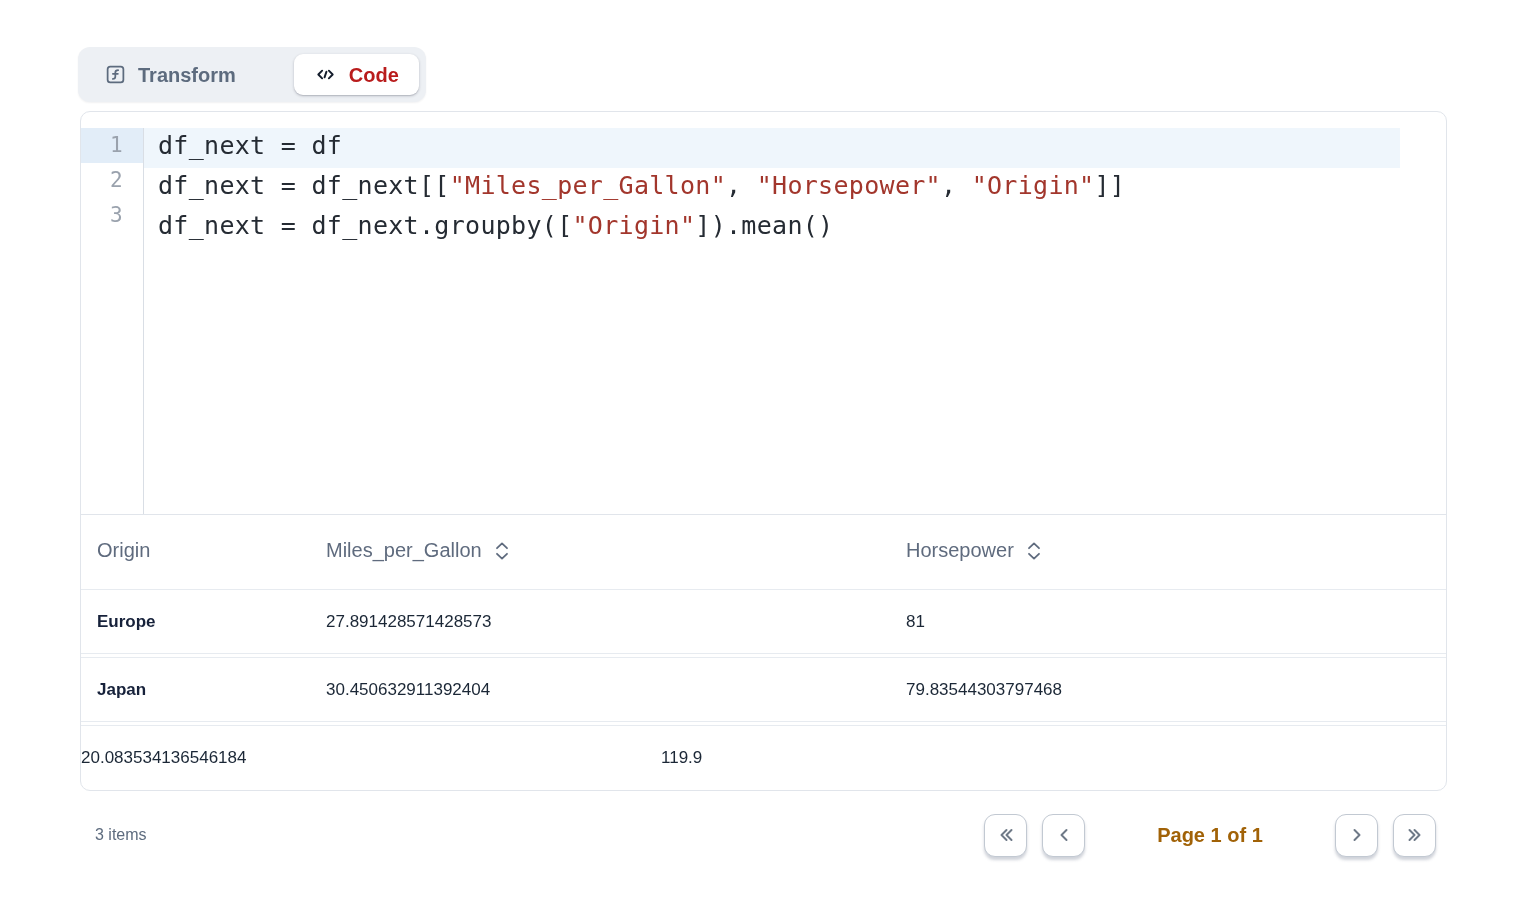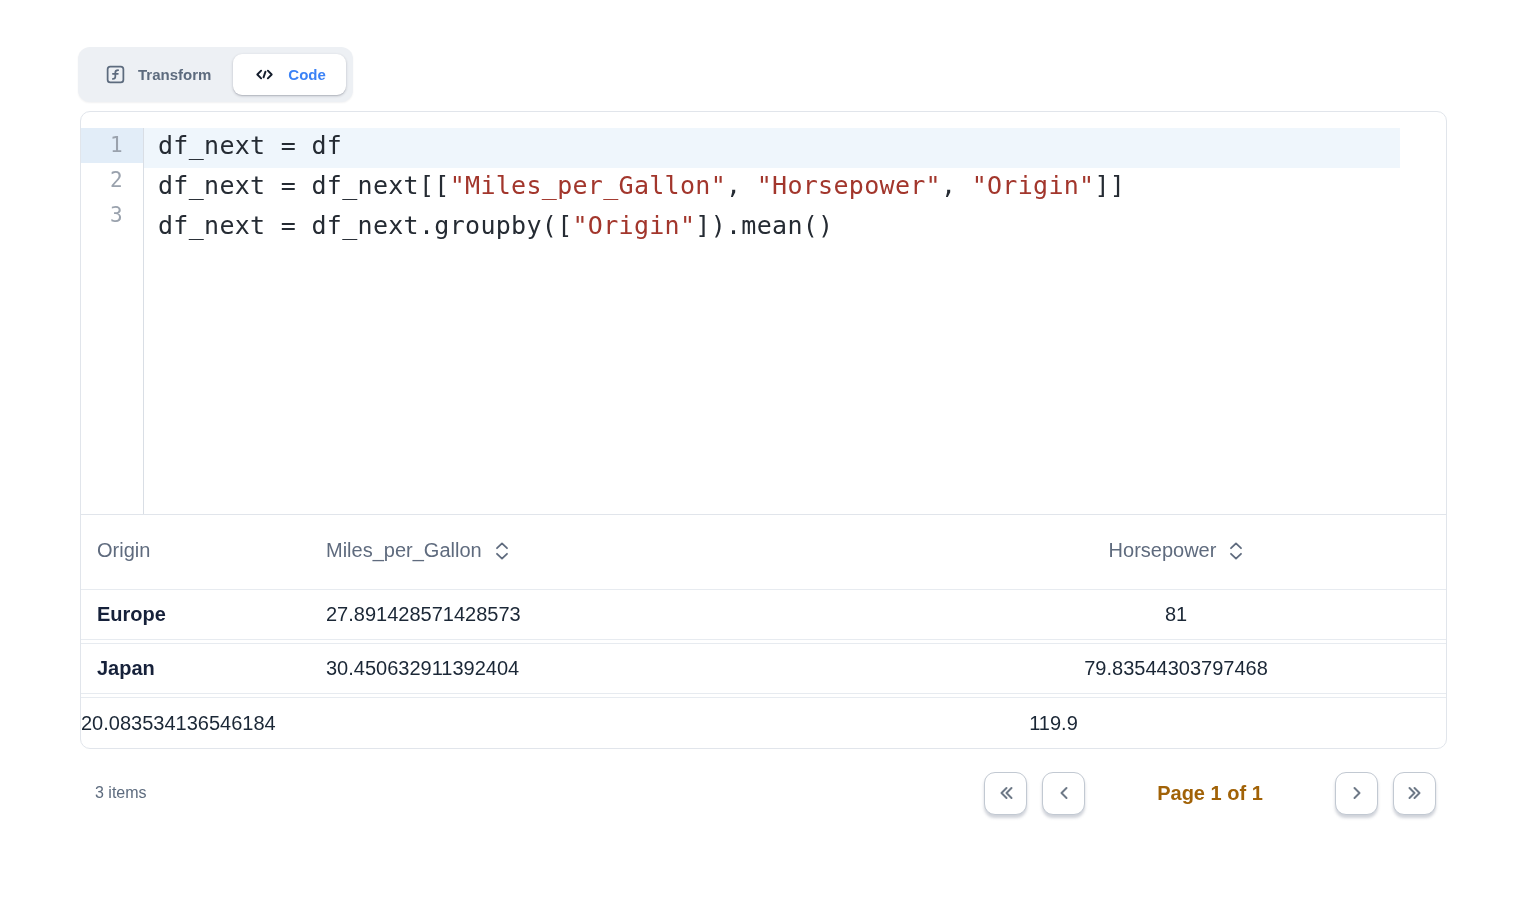--- a/index.html
+++ b/index.html
@@ -16,27 +16,28 @@
   
   .toggle-group {
     display: inline-flex; align-items: center; gap: 2px;
     background: #edf0f4; border-radius: 12px;
     padding: 7px 7px; margin-top: 47px;
     box-shadow: 0 1px 2px rgba(16,24,40,.06);
   }
   .toggle-btn {
     display: inline-flex; align-items: center; gap: 12px;
     padding: 9px 20px; border-radius: 9px;
-    font-size: 15px; font-weight: 600; line-height: 1;
+    font-size: 20px; font-weight: 600; line-height: 1;
     border: none; background: transparent; color: #5d6b7e; cursor: pointer;
     font-family: "Liberation Sans", sans-serif;
   }
   .toggle-btn.active {
-    background: #ffffff; color: #3b82f6;
+    background: #ffffff; color: #b91c1c;
     box-shadow: 0 1px 3px rgba(16,24,40,.22), 0 1px 1px rgba(16,24,40,.10);
+    margin-left: 36px;
   }
   .toggle-btn svg { display: block; }
 
   
   .panel {
     margin-top: 9px; margin-left: 2px;
     border: 1px solid #e1e5eb; border-radius: 10px;
     background: #fff; overflow: hidden;
   }
 
@@ -58,28 +59,28 @@
   .tok-string { color: #a2362c; }
 
   
   .thead {
     display: flex; align-items: center; height: 72px;
     border-top: 1px solid #e1e5eb;
     color: #5f6b7e; font-size: 20px;
   }
   .col-origin { width: 245px; padding-left: 16px; }
   .col-mpg    { width: 580px; }
-  .col-hp     { flex: 1; text-align: center; }
+  .col-hp     { flex: 1; }
   .th-inner { display: inline-flex; align-items: center; gap: 13px; cursor: pointer; }
   .sort-icon svg { display: block; }
 
   .trow {
-    display: flex; align-items: center; height: 51px;
+    display: flex; align-items: center; height: 65px;
     border-top: 1px solid #e7ebf0; border-bottom: 1px solid #e7ebf0;
-    margin-top: 3px; font-size: 20px; color: #1b2736;
+    margin-top: 3px; font-size: 17px; color: #1b2736;
   }
   .trow:first-of-type { margin-top: 0; border-top: 1px solid #e7ebf0; }
   .trow:last-of-type { border-bottom: none; }
   .origin-cell { font-weight: 700; color: #16213a; }
 
   
   .footer { display: flex; align-items: center; margin-top: 14px; height: 60px; }
   .items-count { color: #5d6b7e; font-size: 16px; padding-left: 17px; }
   .pager { margin-left: auto; display: flex; align-items: center; padding-right: 11px; }
   .pg-btn {

